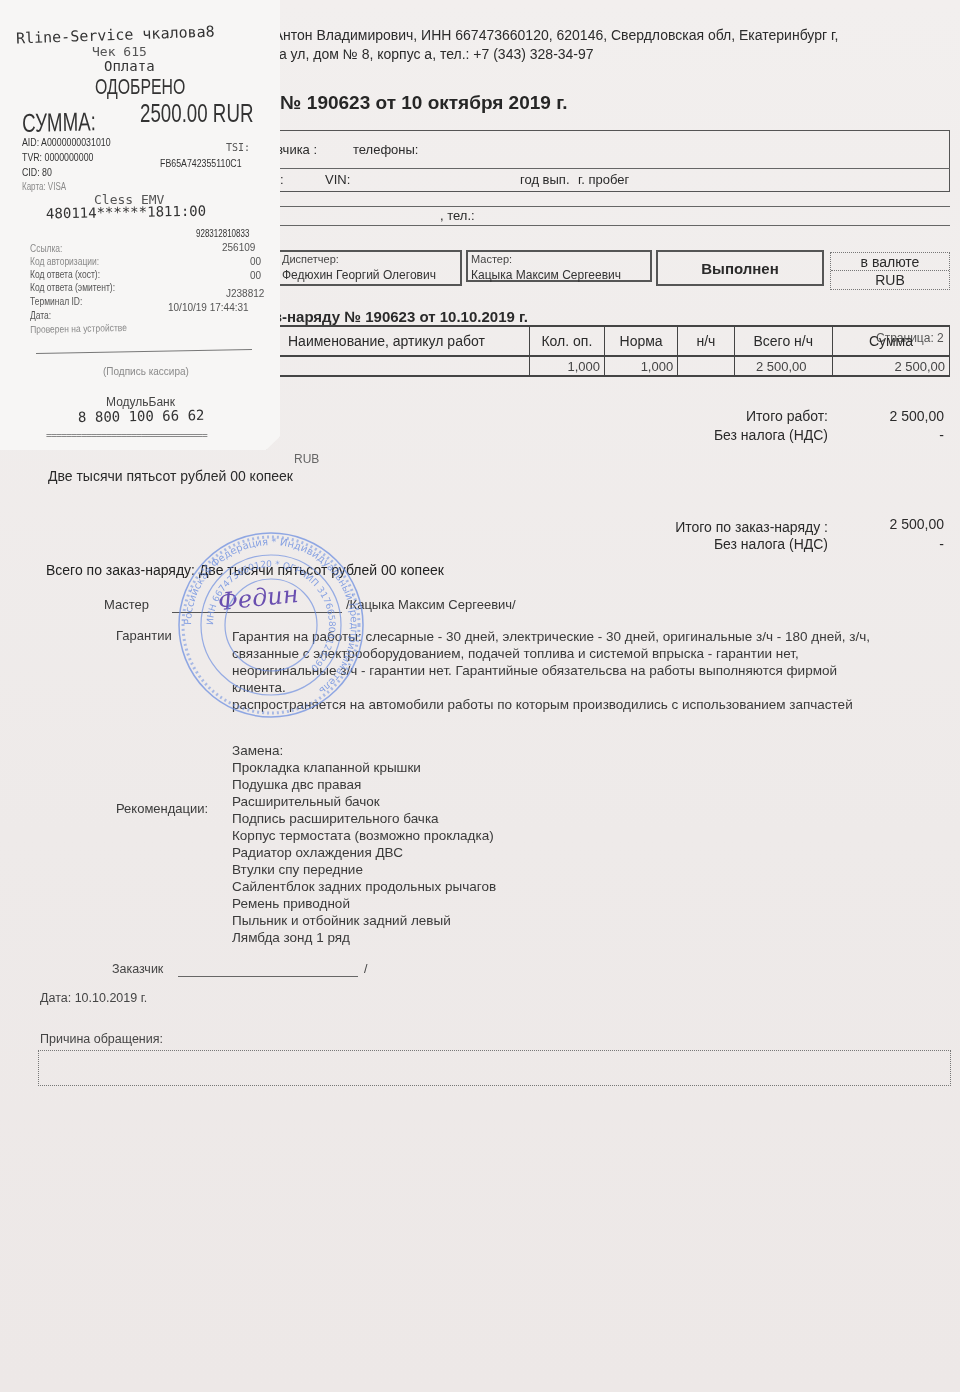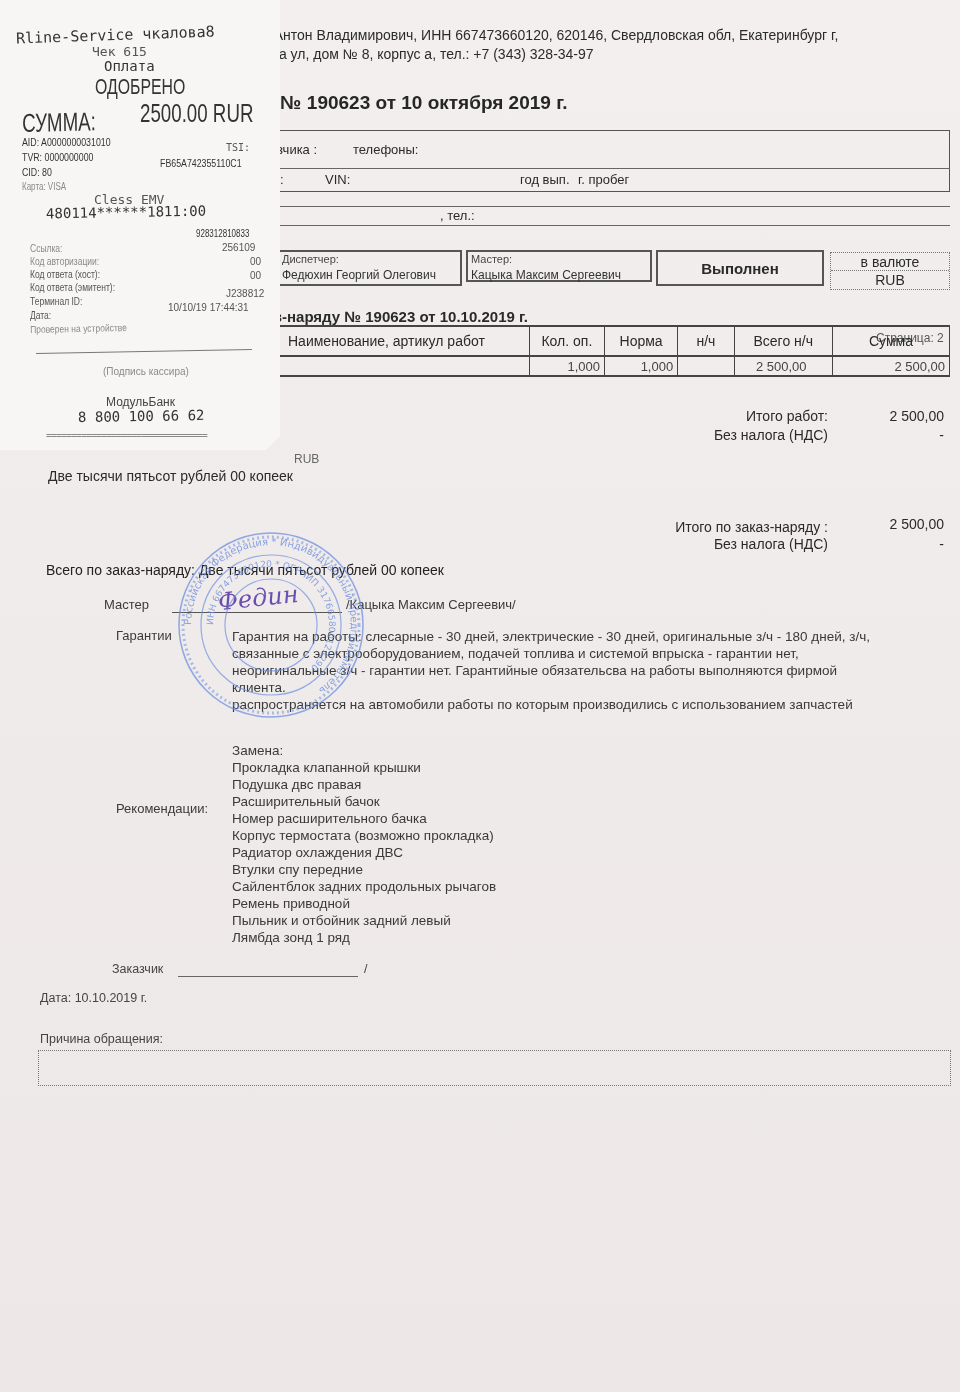--- a/index.html
+++ b/index.html
@@ -148,21 +148,21 @@
     <div>клиента.</div>
     <div>распространяется на автомобили работы по которым производились с использованием запчастей</div>
   </div>
 
   <div class="abs sec-label" style="left:116px; top:760px;margin-top:41px;">Рекомендации:</div>
   <div class="abs body-text" style="left:232px; top:742px;">
     <div>Замена:</div>
     <div>Прокладка клапанной крышки</div>
     <div>Подушка двс правая</div>
     <div>Расширительный бачок</div>
-    <div>Номер расширительного бачка</div>
+    <div>Подпись расширительного бачка</div>
     <div>Корпус термостата (возможно прокладка)</div>
     <div>Радиатор охлаждения ДВС</div>
     <div>Втулки спу передние</div>
     <div>Сайлентблок задних продольных рычагов</div>
     <div>Ремень приводной</div>
     <div>Пыльник и отбойник задний левый</div>
     <div>Лямбда зонд 1 ряд</div>
   </div>
 
   <div class="abs" style="left:112px; top:962px; font-size:12.5px; color:#444;">Заказчик</div>

